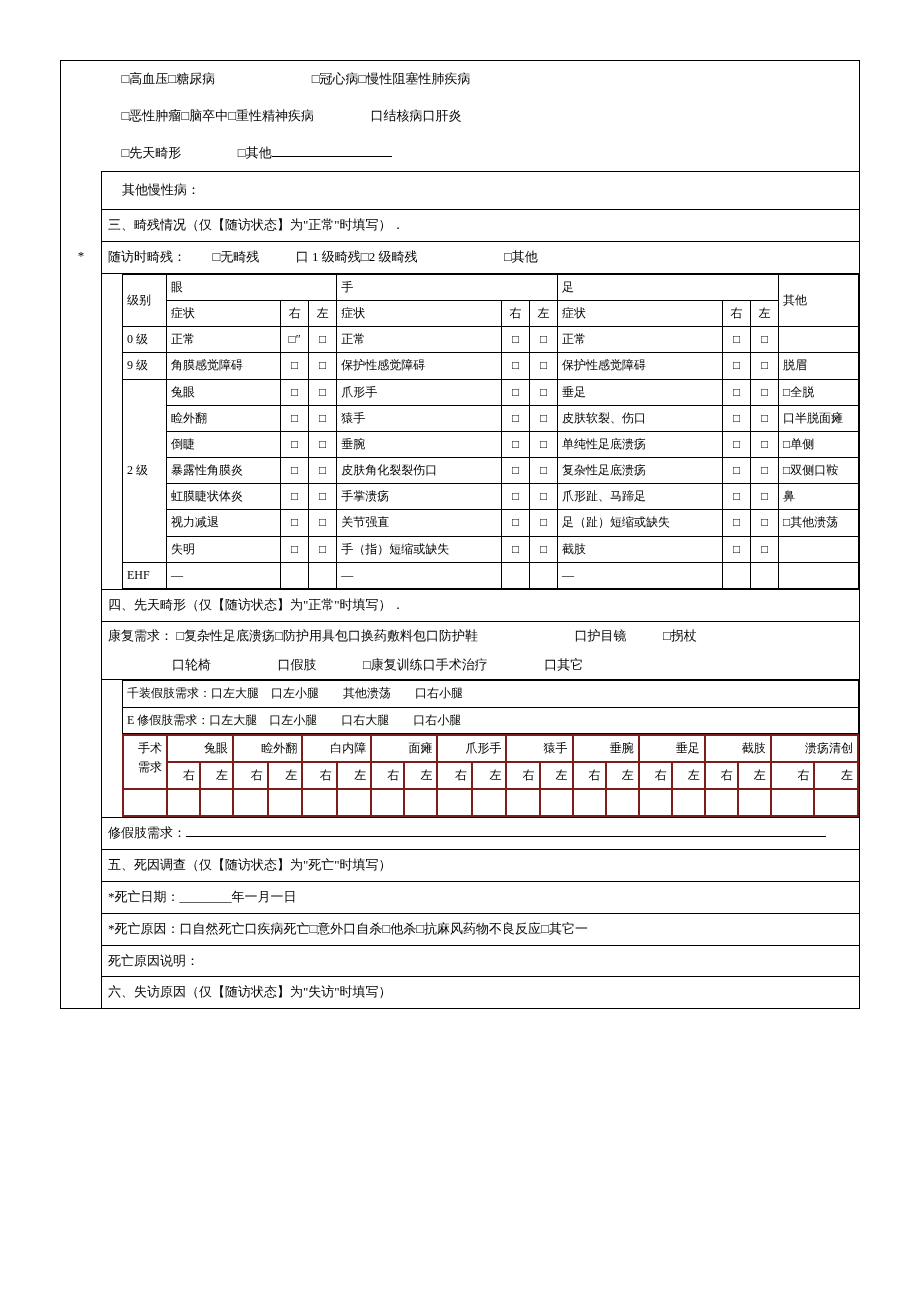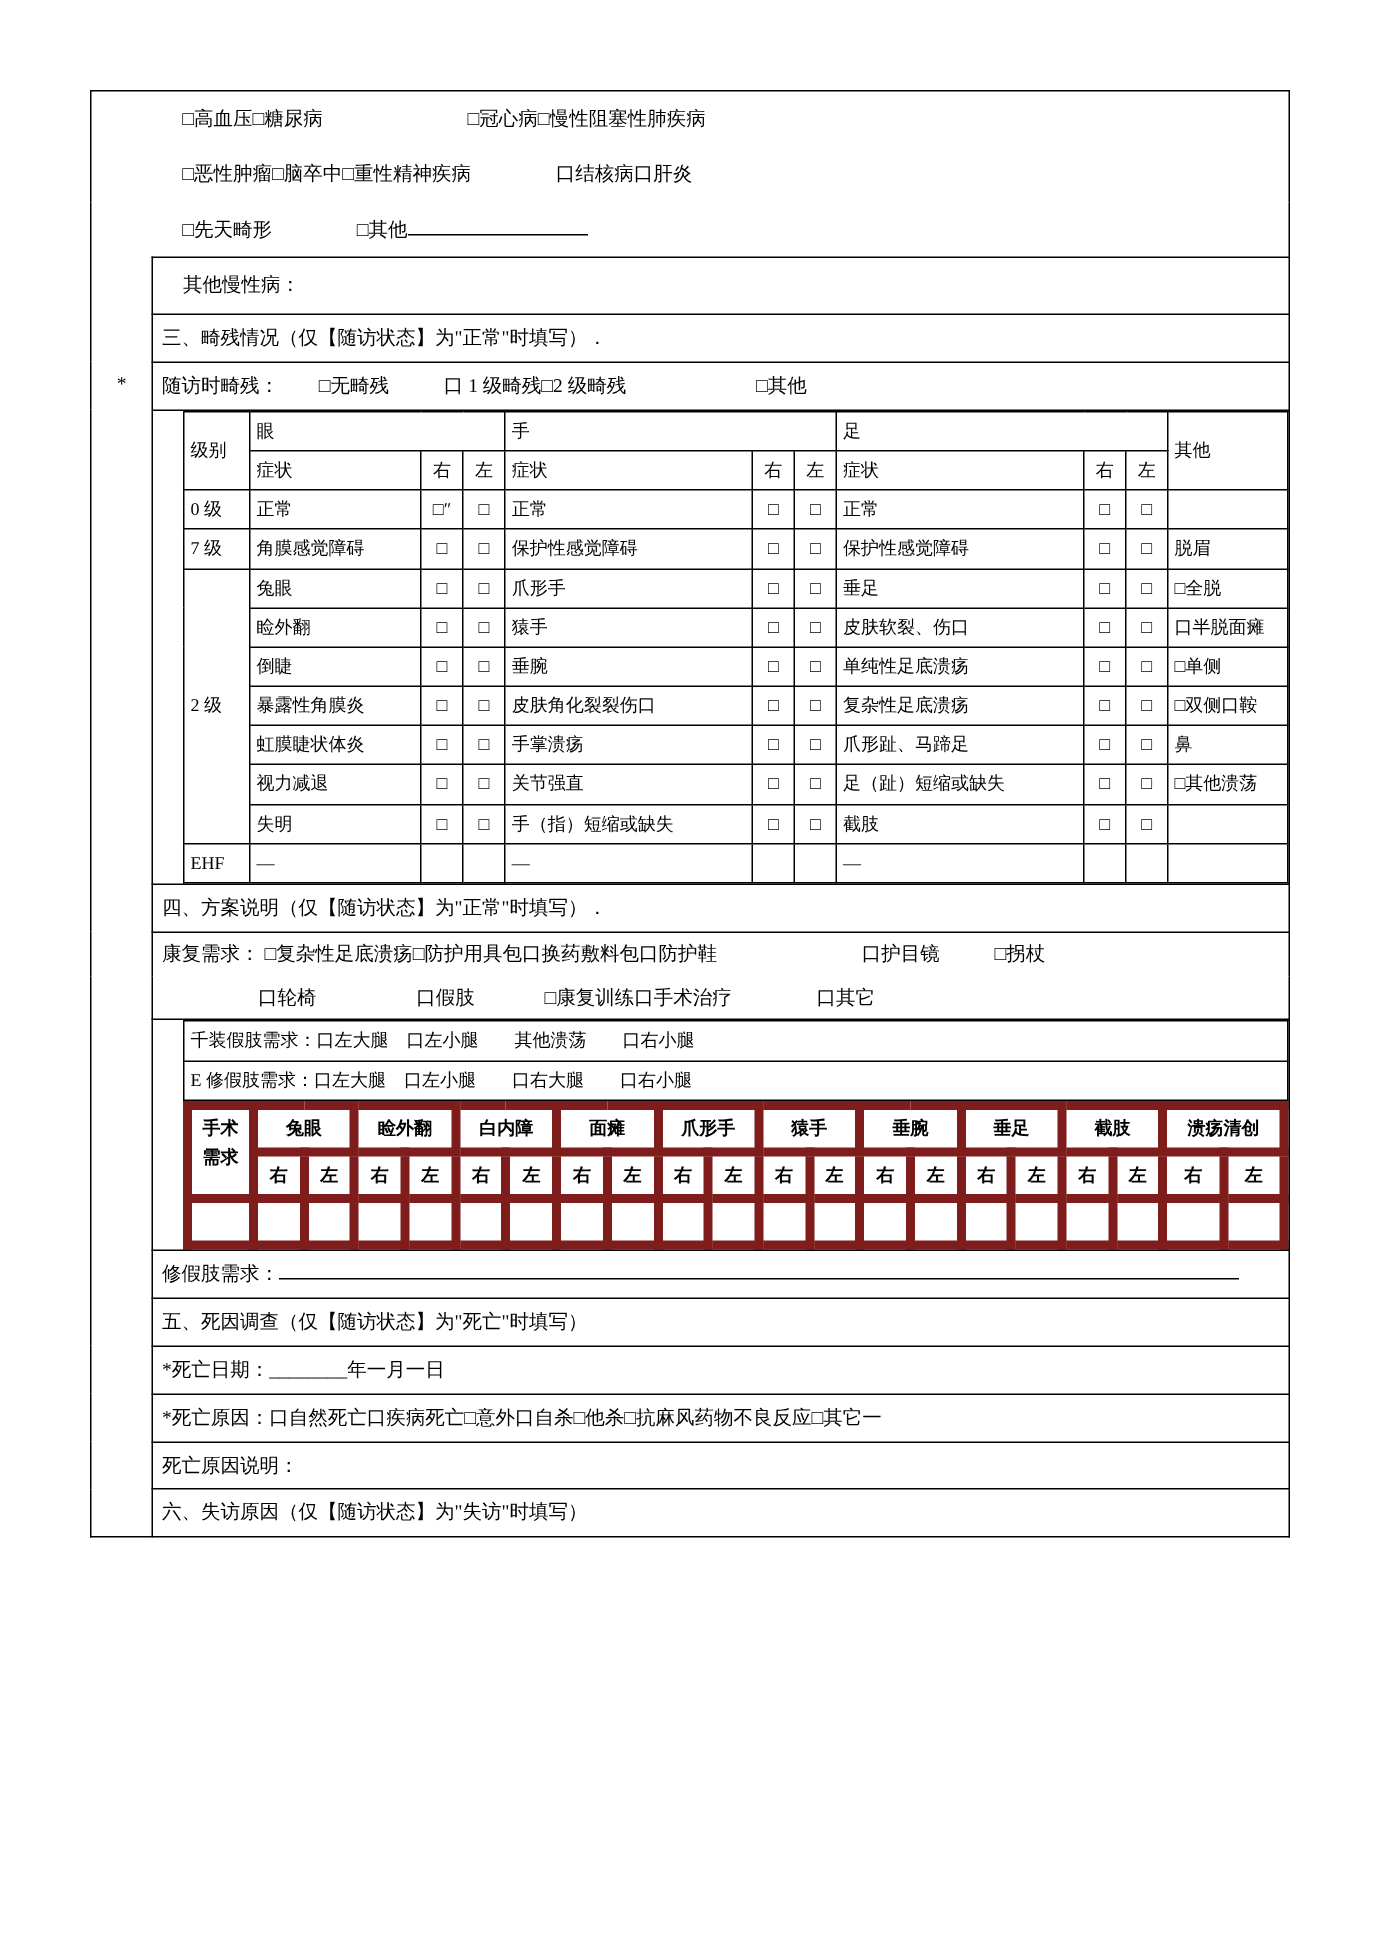--- a/index.html
+++ b/index.html
@@ -6,21 +6,21 @@
 body{font-family:"SimSun","宋体",serif;font-size:13px;color:#000;background:#fff;width:920px;margin:0 auto;padding:60px 60px 40px 60px;line-height:1.6}
 .outer-table{width:100%;border-collapse:collapse;border:1px solid #000}
 .outer-table td{border:1px solid #000;padding:5px 6px;vertical-align:top}
 .no-border{border:none!important}
 .line-row td{padding:8px 20px}
 .sect-title{font-weight:normal}
 .inner-table{width:100%;border-collapse:collapse;font-size:12px}
 .inner-table td,.inner-table th{border:1px solid #000;padding:3px 4px;text-align:left;vertical-align:middle;font-weight:normal}
 .inner-table .cb{text-align:center;width:28px}
 .small-table{width:100%;border-collapse:collapse;font-size:12px}
-.small-table td,.small-table th{border:6px solid #7f1d1d;padding:3px 4px;text-align:center;font-weight:bold}
+.small-table td,.small-table th{border:2px solid #7f1d1d;padding:3px 4px;text-align:right;font-weight:normal}
 .underline{border-bottom:1px solid #000;display:inline-block;min-width:120px}
 .star{width:12px;border-left:none!important;border-top:none!important;border-bottom:none!important;text-align:center;vertical-align:top;padding-top:6px}
 .tight td{padding:4px 6px}
 </style>
 </head>
 <body>
 
 <table class="outer-table">
 <tbody>
       <tr class="line-row">
@@ -102,21 +102,21 @@
                 <td class="cb">□</td>
                 <td>正常</td>
                 <td class="cb">□</td>
                 <td class="cb">□</td>
                 <td>正常</td>
                 <td class="cb">□</td>
                 <td class="cb">□</td>
                 <td rowspan="1"></td>
               </tr>
               <tr>
-                <td>7 级</td>
+                <td>9 级</td>
                 <td>角膜感觉障碍</td>
                 <td class="cb">□</td>
                 <td class="cb">□</td>
                 <td>保护性感觉障碍</td>
                 <td class="cb">□</td>
                 <td class="cb">□</td>
                 <td>保护性感觉障碍</td>
                 <td class="cb">□</td>
                 <td class="cb">□</td>
                 <td>脱眉</td>
@@ -221,21 +221,21 @@
                 <td class="cb"></td>
   <td></td>
 </tr>
 </tbody>
           </table>
 </td>
       </tr>
 
 <tr>
         <td class="star no-border"></td>
-        <td colspan="2"><span class="sect-title">四、方案说明</span><span>（仅【随访状态】为"正常"时填写）．</span></td>
+        <td colspan="2"><span class="sect-title">四、先天畸形</span><span>（仅【随访状态】为"正常"时填写）．</span></td>
       </tr>
 
 <tr class="tight">
         <td class="star no-border"></td>
         <td colspan="2" style="border-bottom:none">
   <span>康复需求：</span>
   <span>□复杂性足底溃疡□防护用具包口换药敷料包口防护鞋</span>
   <span style="display:inline-block;width:90px"></span>
   <span>口护目镜</span>
   <span style="display:inline-block;width:30px"></span>

